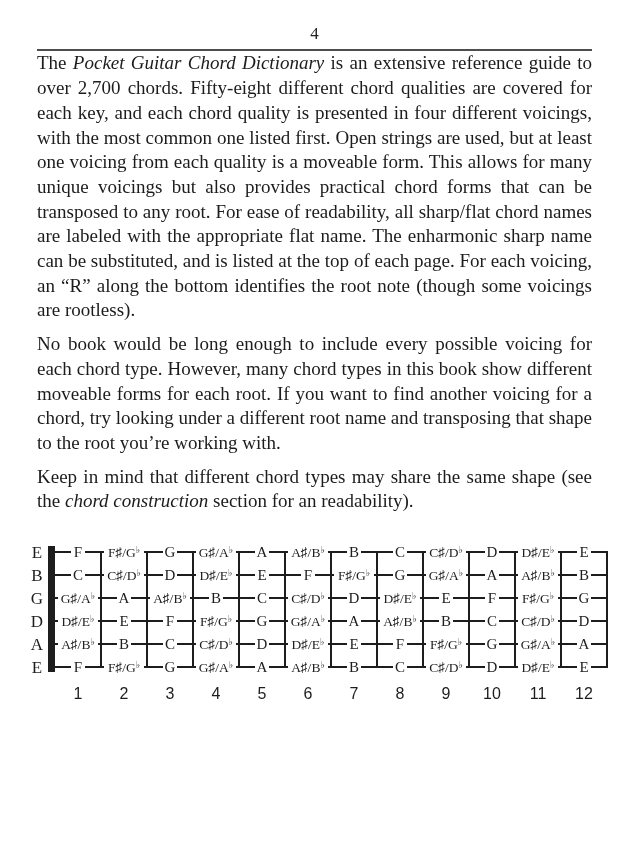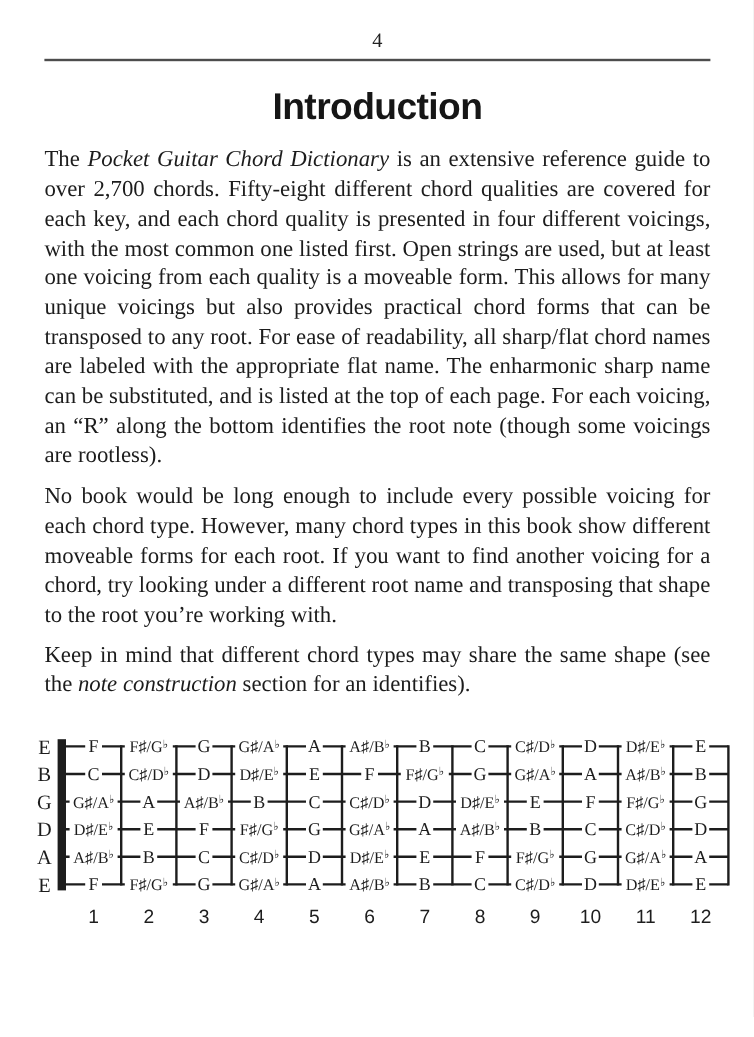--- a/index.html
+++ b/index.html
@@ -31,26 +31,25 @@
   }
 </style>
 </head>
 <body>
 
 <div class="page">
 
   <div class="pagenum">4</div>
   <hr class="rule">
 
-  <h1 class="title">Introduction</h1>
 
   <div class="bodytext">
     <p><span>The </span><span class="it">Pocket Guitar Chord Dictionary</span><span> is an extensive reference guide to over 2,700 chords. Fifty-eight different chord qualities are covered for each key, and each chord quality is presented in four different voicings, with the most common one listed first. Open strings are used, but at least one voicing from each quality is a moveable form. This allows for many unique voicings but also provides practical chord forms that can be transposed to any root. For ease of readability, all sharp/flat chord names are labeled with the appropriate flat name. The enharmonic sharp name can be substituted, and is listed at the top of each page. For each voicing, an “R” along the bottom identifies the root note (though some voicings are rootless).</span></p>
     <p><span>No book would be long enough to include every possible voicing for each chord type. However, many chord types in this book show different moveable forms for each root. If you want to find another voicing for a chord, try looking under a different root name and transposing that shape to the root you’re working with.</span></p>
-    <p><span>Keep in mind that different chord types may share the same shape (see the </span><span class="it">note construction</span><span> section for an identifies).</span></p>
+    <p><span>Keep in mind that different chord types may share the same shape (see the </span><span class="it">chord construction</span><span> section for an readability).</span></p>
   </div>
 
   <div class="fretboard"><svg width="594" height="172" viewBox="0 0 594 172">
         <rect x="25" y="10" width="7" height="126" fill="#1d1d1d"></rect>
         <text x="14" y="22" text-anchor="middle" font-size="17" font-family="&quot;Liberation Serif&quot;,&quot;DejaVu Serif&quot;,&quot;DejaVu Sans&quot;,serif" fill="#1d1d1d">E</text>
         <text x="14" y="45" text-anchor="middle" font-size="17" font-family="&quot;Liberation Serif&quot;,&quot;DejaVu Serif&quot;,&quot;DejaVu Sans&quot;,serif" fill="#1d1d1d">B</text>
         <text x="14" y="68" text-anchor="middle" font-size="17" font-family="&quot;Liberation Serif&quot;,&quot;DejaVu Serif&quot;,&quot;DejaVu Sans&quot;,serif" fill="#1d1d1d">G</text>
         <text x="14" y="91" text-anchor="middle" font-size="17" font-family="&quot;Liberation Serif&quot;,&quot;DejaVu Serif&quot;,&quot;DejaVu Sans&quot;,serif" fill="#1d1d1d">D</text>
         <text x="14" y="114" text-anchor="middle" font-size="17" font-family="&quot;Liberation Serif&quot;,&quot;DejaVu Serif&quot;,&quot;DejaVu Sans&quot;,serif" fill="#1d1d1d">A</text>
         <text x="14" y="137" text-anchor="middle" font-size="17" font-family="&quot;Liberation Serif&quot;,&quot;DejaVu Serif&quot;,&quot;DejaVu Sans&quot;,serif" fill="#1d1d1d">E</text>

